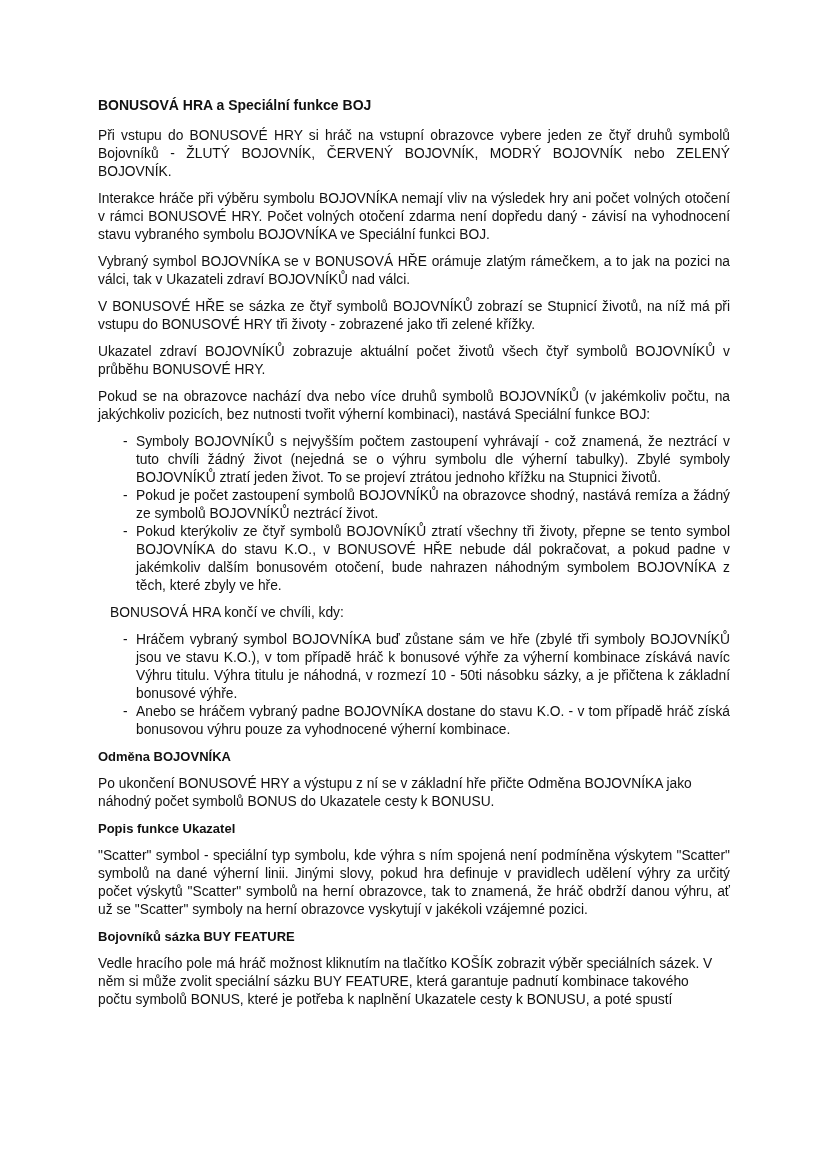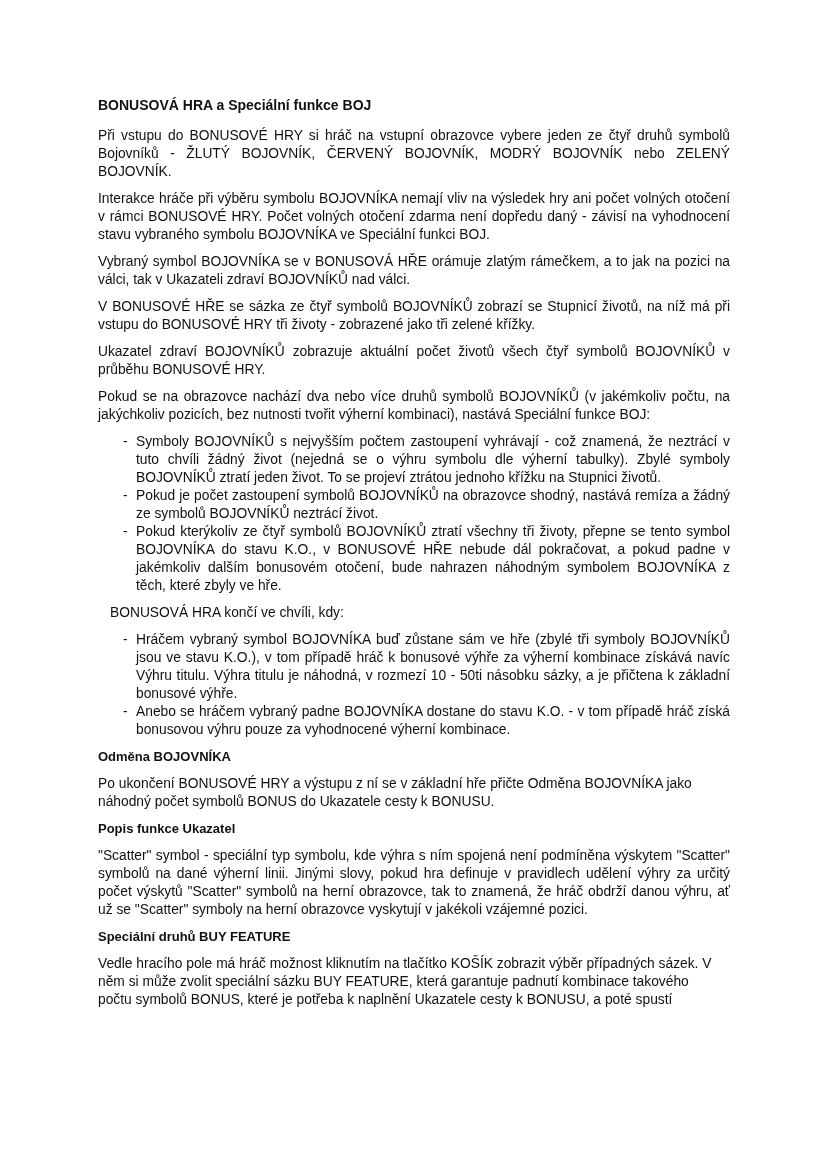--- a/index.html
+++ b/index.html
@@ -94,19 +94,19 @@
 
   <h2 class="heading">Odměna BOJOVNÍKA</h2>
 
   <p class="para pre">Po ukončení BONUSOVÉ HRY a výstupu z ní se v základní hře přičte Odměna BOJOVNÍKA jako
 náhodný počet symbolů BONUS do Ukazatele cesty k BONUSU.</p>
 
   <h2 class="heading">Popis funkce Ukazatel</h2>
 
   <p class="para">"Scatter" symbol - speciální typ symbolu, kde výhra s ním spojená není podmíněna výskytem "Scatter" symbolů na dané výherní linii. Jinými slovy, pokud hra definuje v pravidlech udělení výhry za určitý počet výskytů "Scatter" symbolů na herní obrazovce, tak to znamená, že hráč obdrží danou výhru, ať už se "Scatter" symboly na herní obrazovce vyskytují v jakékoli vzájemné pozici.</p>
 
-  <h2 class="heading">Speciální druhů BUY FEATURE</h2>
+  <h2 class="heading">Bojovníků sázka BUY FEATURE</h2>
 
-  <p class="para pre">Vedle hracího pole má hráč možnost kliknutím na tlačítko KOŠÍK zobrazit výběr případných sázek. V
+  <p class="para pre">Vedle hracího pole má hráč možnost kliknutím na tlačítko KOŠÍK zobrazit výběr speciálních sázek. V
 něm si může zvolit speciální sázku BUY FEATURE, která garantuje padnutí kombinace takového
 počtu symbolů BONUS, které je potřeba k naplnění Ukazatele cesty k BONUSU, a poté spustí</p>
 
 </div>
 
 </body></html>

